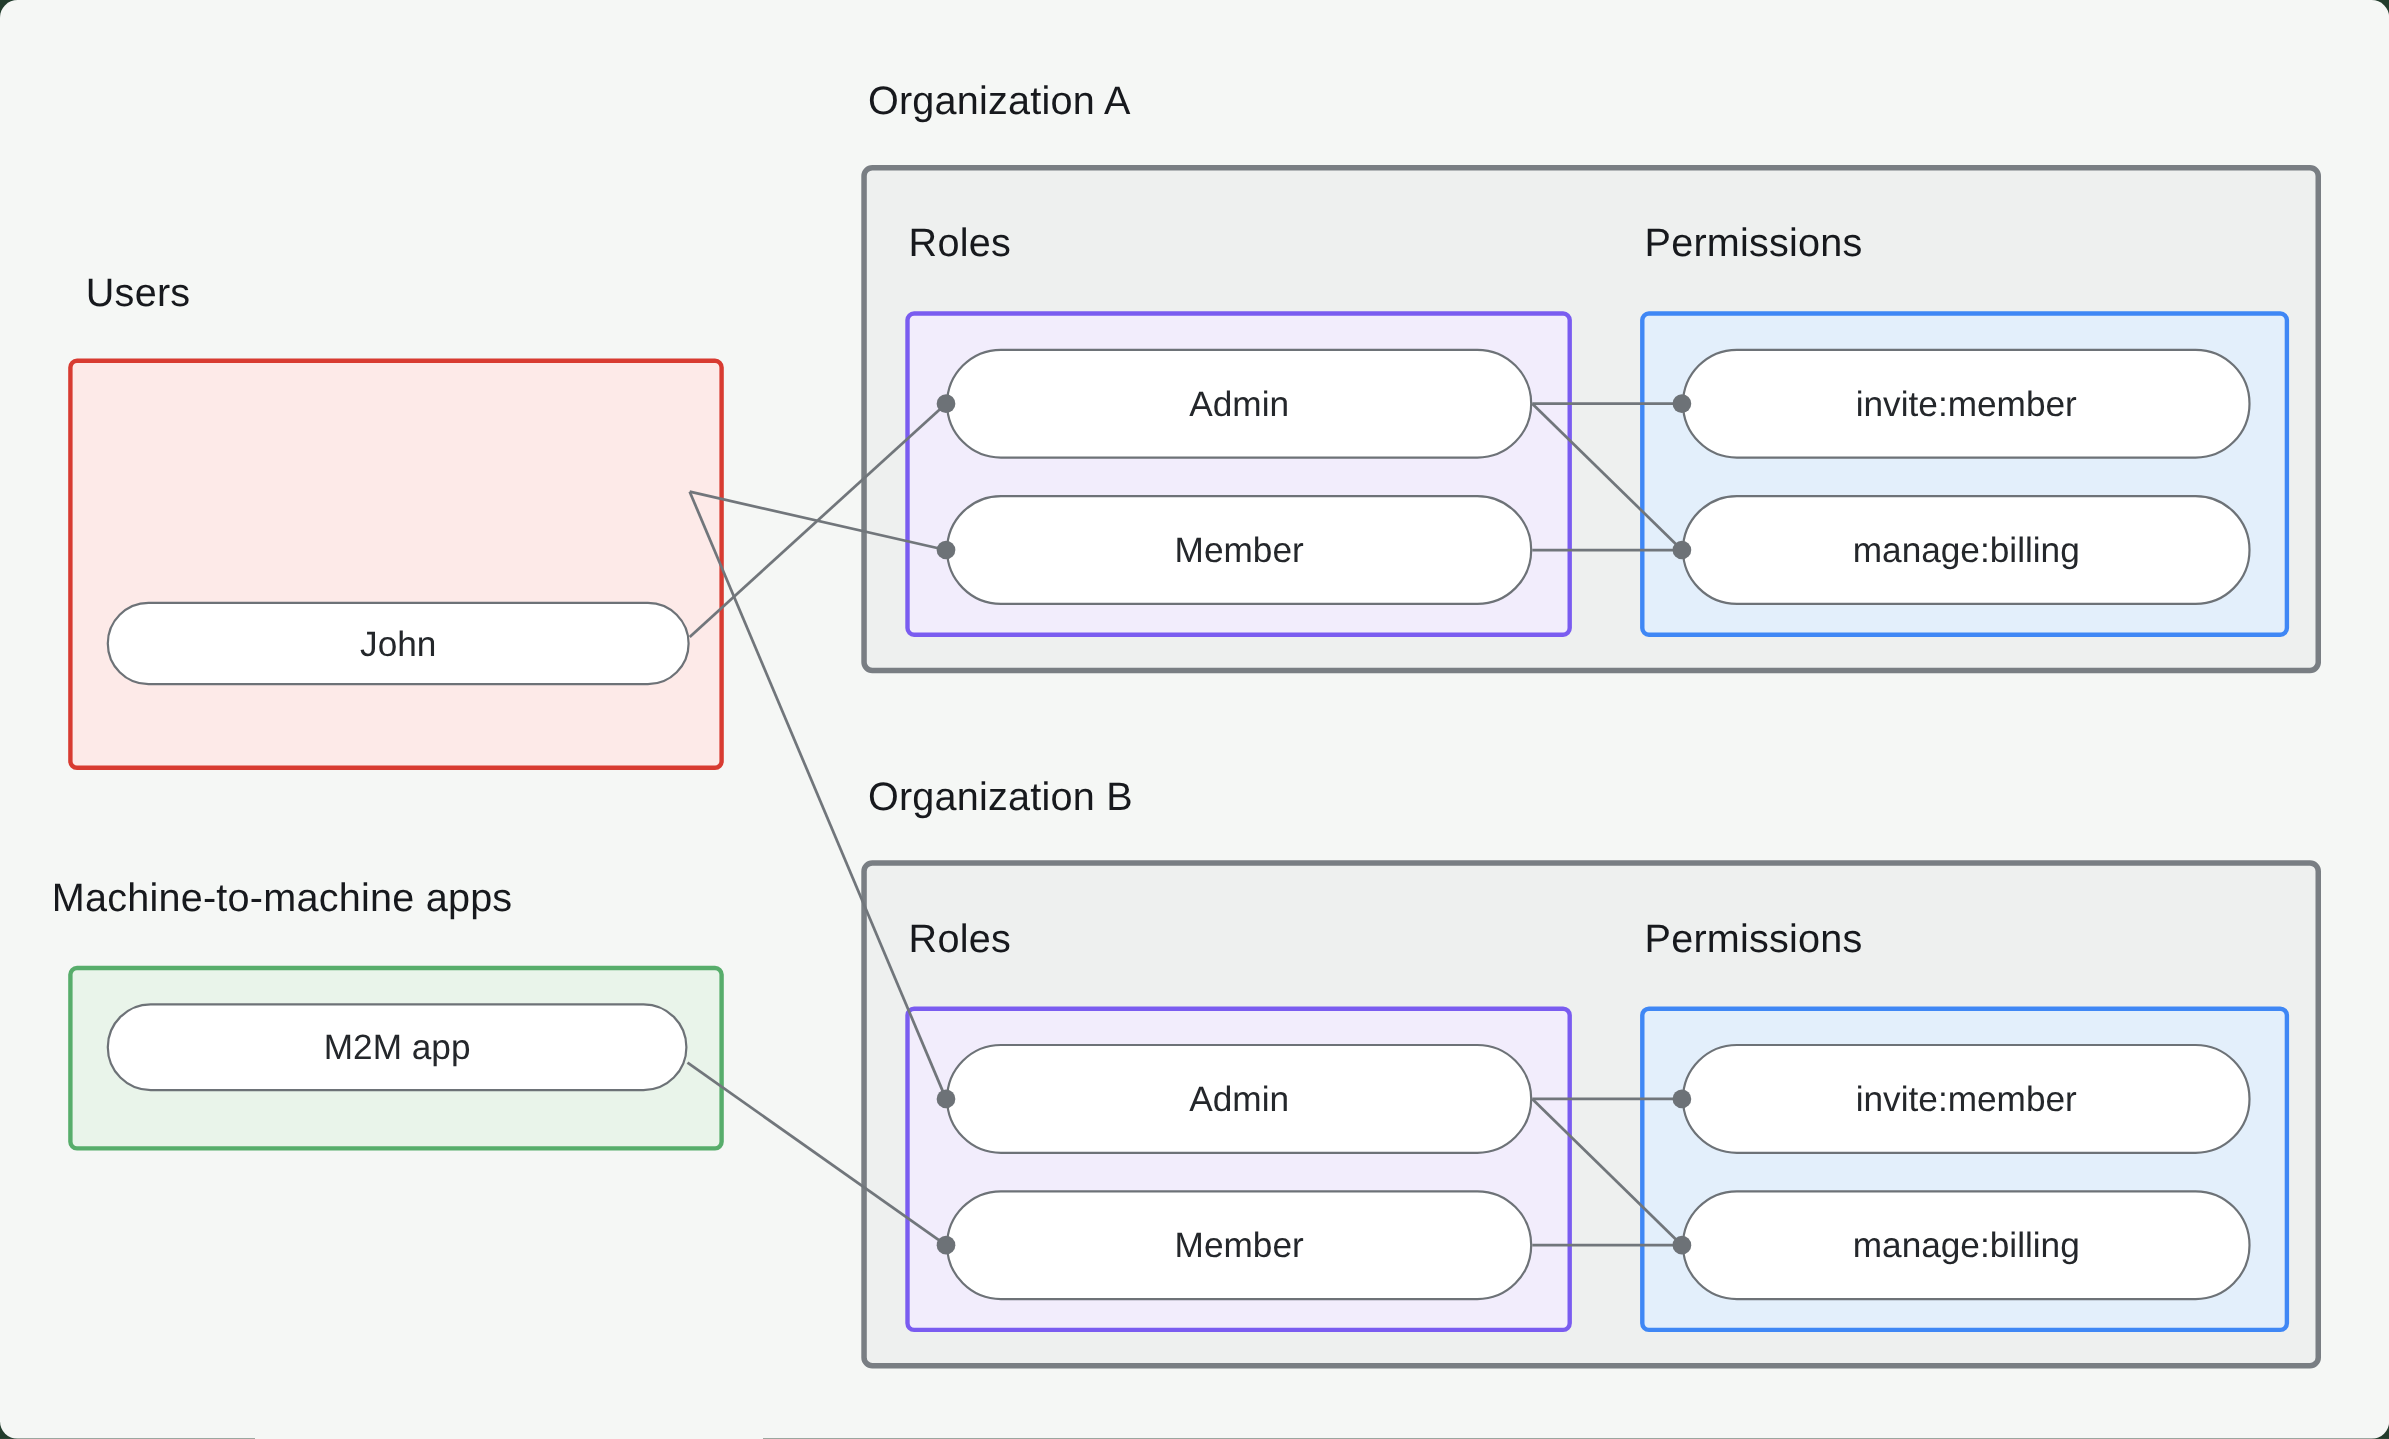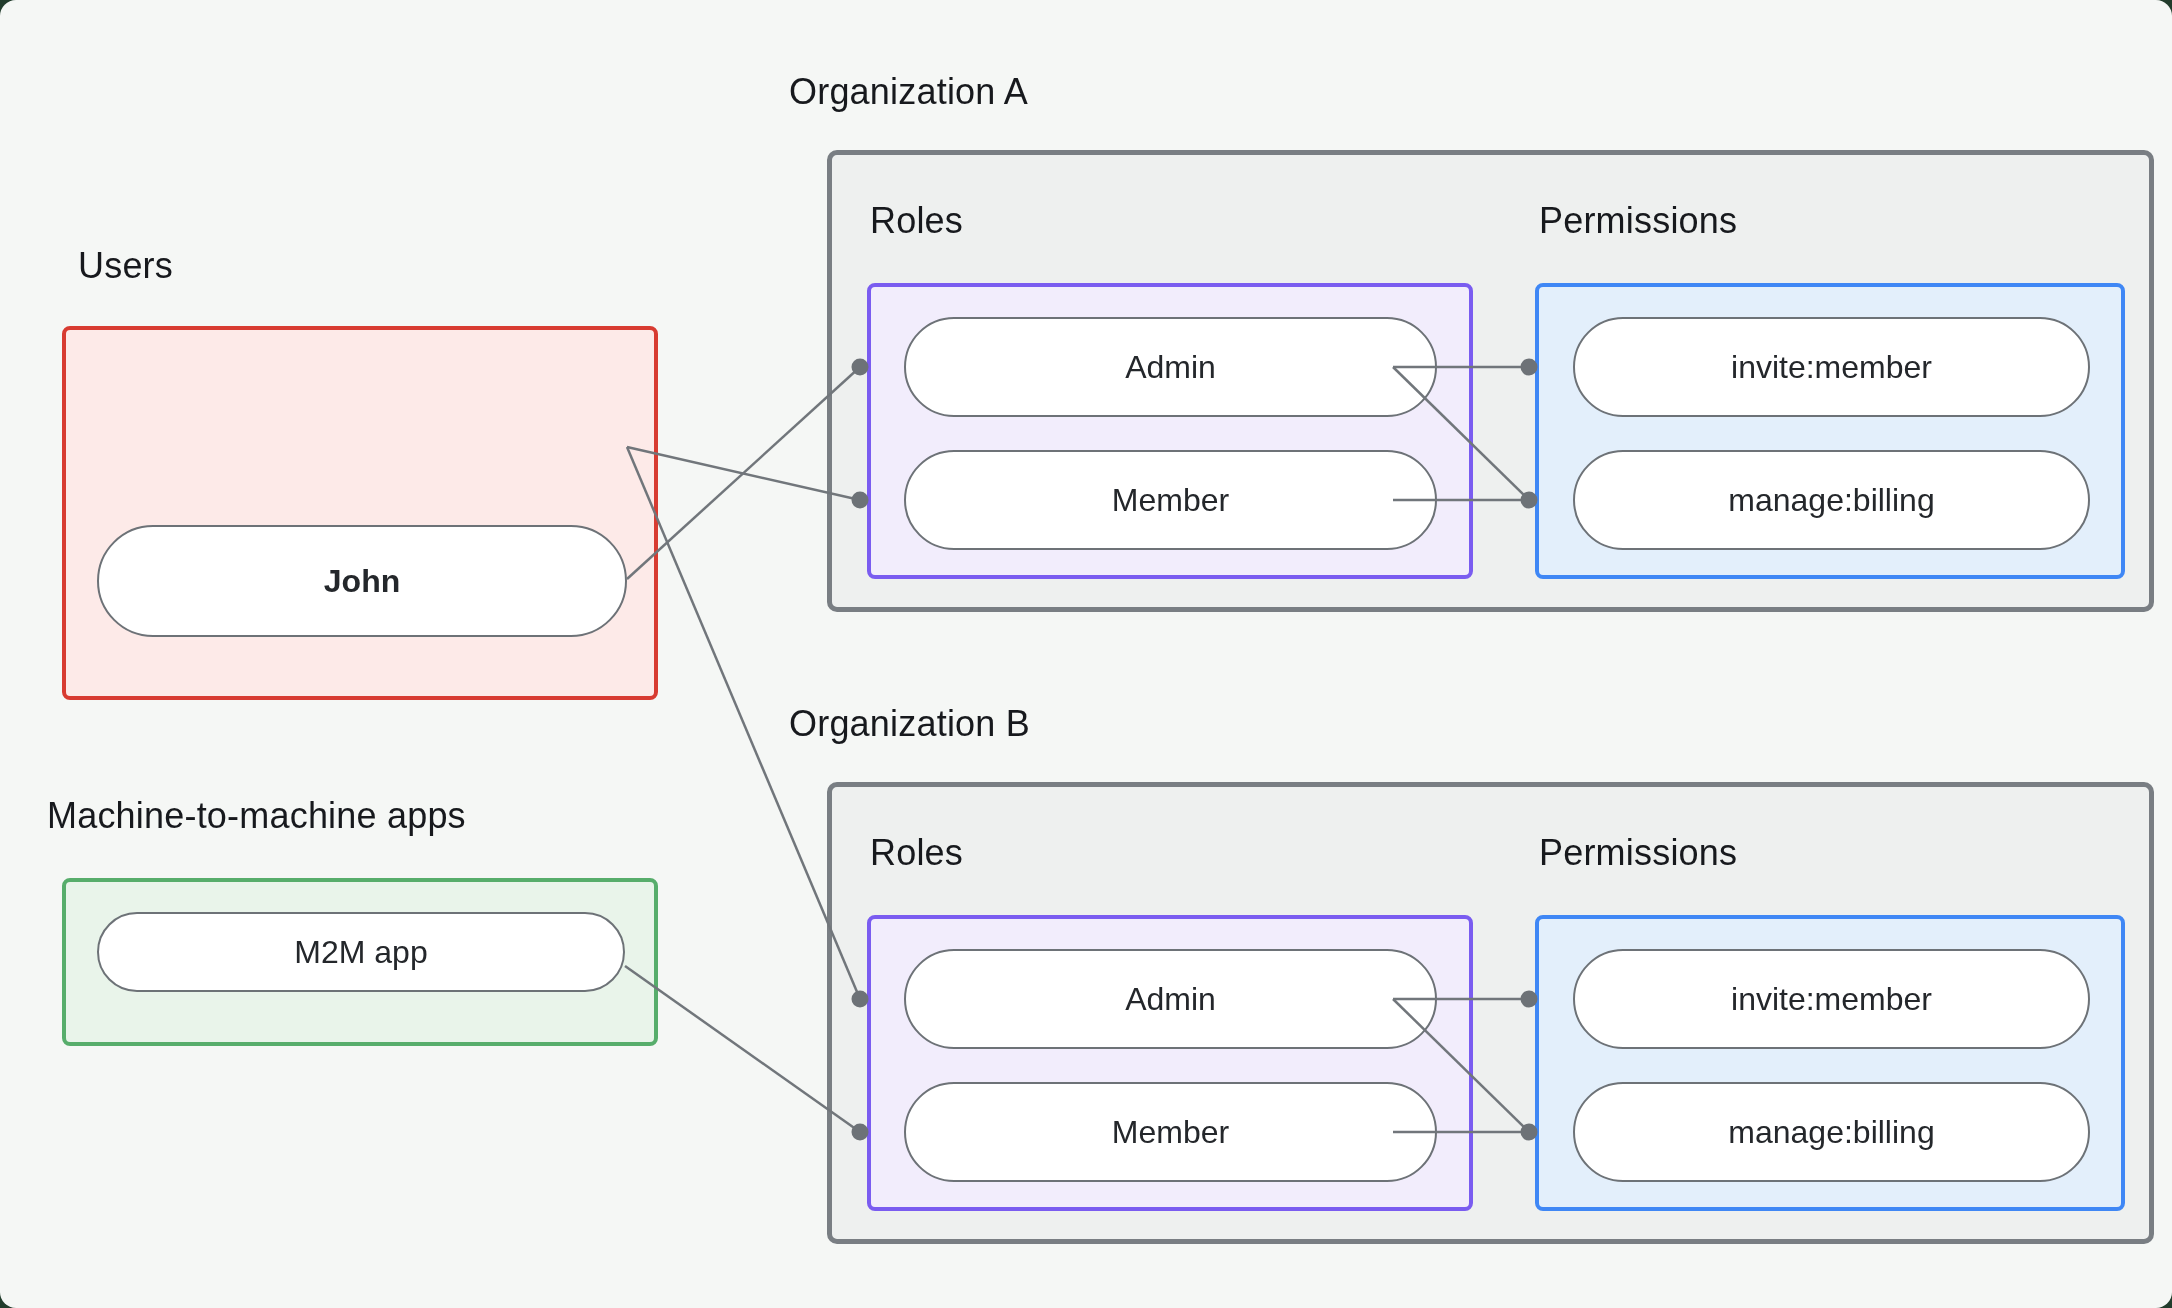--- a/index.html
+++ b/index.html
@@ -23,39 +23,38 @@
   .heading{
     font-size:36px;font-weight:500;color:var(--heading_text);
     line-height:44px;white-space:nowrap;letter-spacing:0.2px;
   }
   .group-box{border-radius:8px;}
   .users-box{border:4px solid var(--users_border);background:var(--users_fill);}
   .m2m-box{border:4px solid var(--m2m_border);background:var(--m2m_fill);}
   .org-box{
     border:5px solid var(--org_border);background:var(--org_fill);
     border-radius:10px;
-    margin-left:44px;
   }
   .roles-box{border:4px solid var(--roles_border);background:var(--roles_fill);border-radius:8px;}
   .perms-box{border:4px solid var(--perms_border);background:var(--perms_fill);border-radius:8px;}
   .pill{
     display:flex;align-items:center;justify-content:center;
     background:var(--pill_fill);border:2.5px solid var(--pill_border);
     border-radius:60px;font-size:32px;color:var(--pill_text);
   }
   #edges{position:absolute;left:0;top:0;width:2172px;height:1308px;z-index:10;pointer-events:none;}
 </style>
 </head>
 <body>
 
 <div id="canvas">
 
   <div class="abs heading" style="left:78px;top:244px;">Users</div>
   <div class="abs group-box users-box" style="left:62px;top:326px;width:596px;height:374px;"></div>
-  <div class="abs pill" style="left:97px;top:525px;width:530px;height:112px;font-weight:bold;">
+  <div class="abs pill" style="left:97px;top:547px;width:530px;height:76px;">
     <span>John</span>
   </div>
 
   <div class="abs heading" style="left:47px;top:794px;">Machine-to-machine apps</div>
   <div class="abs group-box m2m-box" style="left:62px;top:878px;width:596px;height:168px;"></div>
   <div class="abs pill" style="left:97px;top:912px;width:528px;height:80px;">
     <span>M2M app</span>
   </div>
 
   <div class="abs heading" style="left:789px;top:70px;">Organization A</div>

